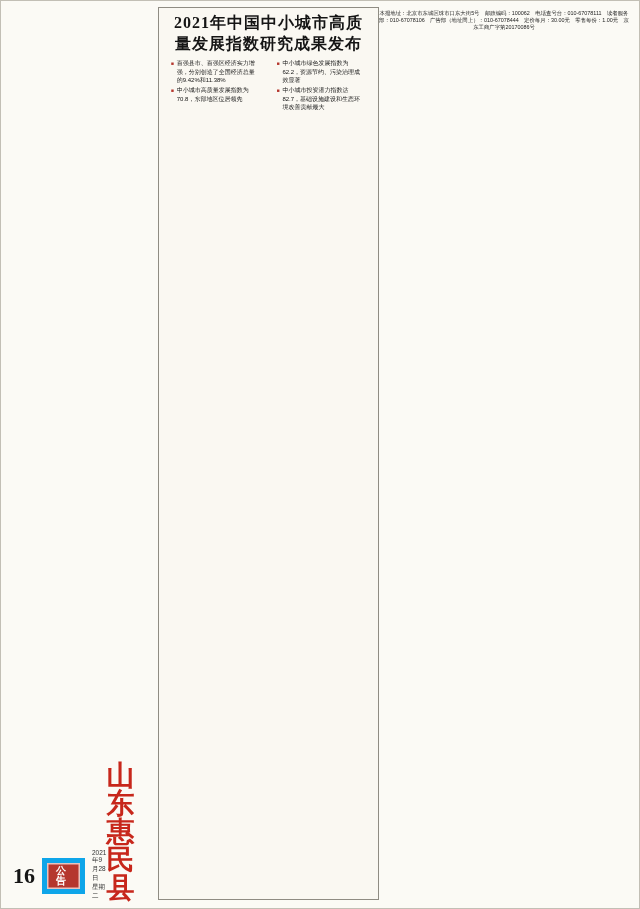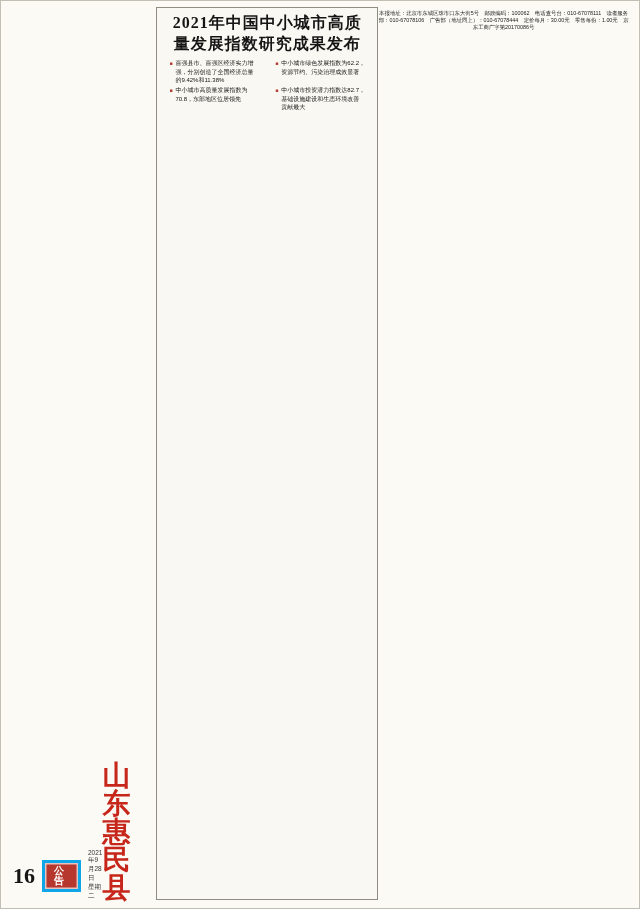--- a/index.html
+++ b/index.html
@@ -6,21 +6,21 @@
   html,body { width:640px; height:909px; }
   body { background:#d8d5cd; font-family:"Liberation Sans", sans-serif; color:#151515; }
   .page { width:640px; height:909px; background:#fbfaf5; border:1px solid #c2bfb5;
           padding:6px 10px 3px; display:flex; flex-direction:row; overflow:hidden; }
 
   
   .topbar { display:flex; align-items:flex-end; justify-content:space-between; padding:2px 2px 3px; }
   .topbar-left { display:flex; align-items:center; gap:7px; }
   .pagenum { font-family:"Liberation Serif", serif; font-size:22px; font-weight:bold; line-height:1; }
   .section-badge { background:#b5372e; color:#fff; font-size:10px; font-weight:bold;
-                   padding:3px 9px; letter-spacing:5px; border:3px solid #0ea5e9;
+                   padding:3px 9px; letter-spacing:5px; border:5px solid #0ea5e9;
                    box-shadow: inset 0 0 0 1.5px #e9c2bd; line-height:1; }
   .pubdate { font-size:6.5px; color:#333; padding-bottom:1px; }
   .masthead { font-family:"Liberation Serif", serif; font-size:28px; font-weight:bold;
               color:#c7271b; letter-spacing:4px; line-height:1; }
   .toprule { border-top:1.5px solid #666; margin:0 0 4px; }
 
   
   .headline-box { border:1px solid #8f8c83; background:#faf8f2; padding:5px 12px 4px; margin-bottom:5px; }
   .headline { text-align:center; font-family:"Liberation Serif", serif; font-size:16px;
               font-weight:bold; letter-spacing:1px; margin-bottom:4px; }

